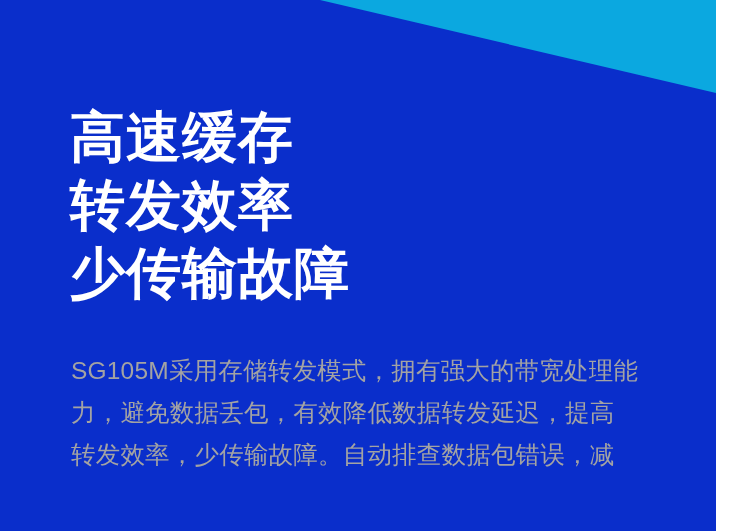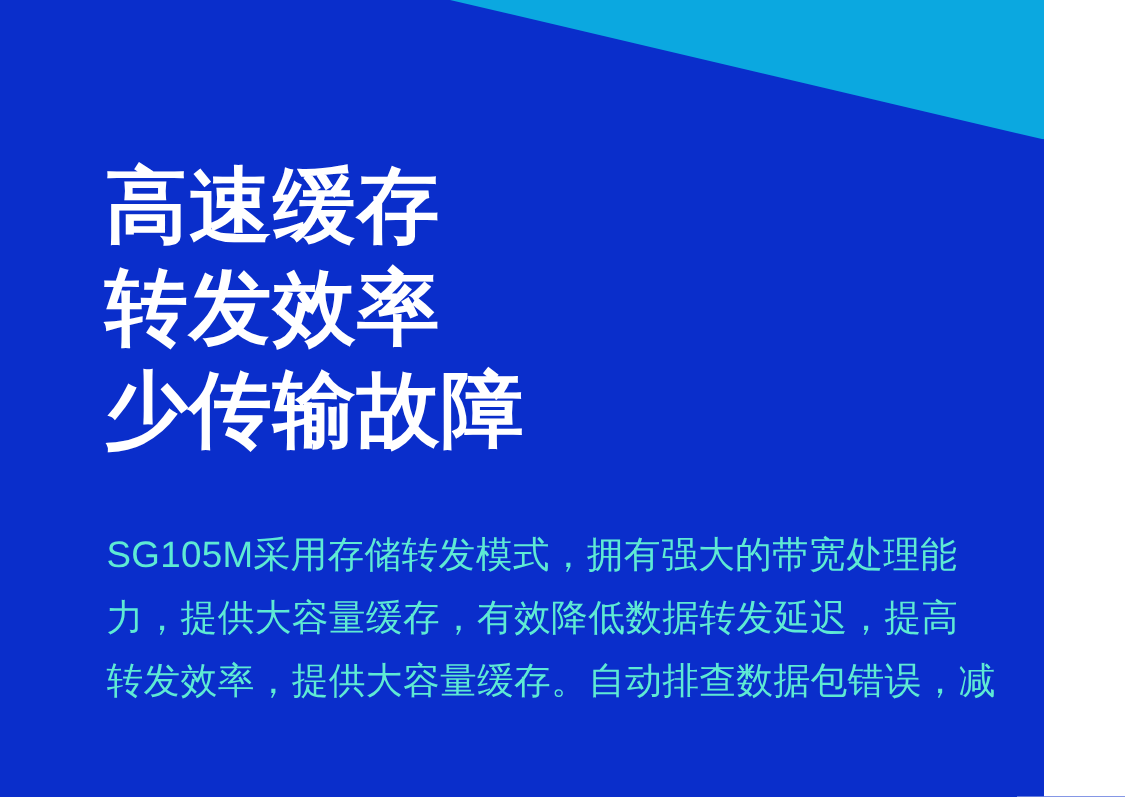--- a/index.html
+++ b/index.html
@@ -8,25 +8,24 @@
   }
   body {
     width: 750px;
     height: 531px;
     overflow: hidden;
     font-family: "Liberation Sans", "DejaVu Sans", sans-serif;
   }
 
   #banner {
     position: relative;
-    width: 664px;
+    width: 716px;
     height: 531px;
     background: #0A2ECB;
     overflow: hidden;
-    padding-left: 32px;
   }
 
   
   #corner-wedge {
     position: absolute;
     top: 0;
     right: 0;
     width: 396px;
     height: 93px;
     background: #0BA8E0;
@@ -47,21 +46,21 @@
   }
   #headline .headline-line {
     display: block;
   }
 
   #body-copy {
     position: absolute;
     left: 71px;
     top: 350px;
     width: 620px;
-    color: #5eead4;
+    color: #a3a3a3;
     font-size: 24.5px;
     font-weight: normal;
     line-height: 42px;
     letter-spacing: 0.2px;
     text-align: justify;
     text-justify: inter-ideograph;
   }
   #body-copy .body-line {
     display: block;
     white-space: nowrap;
@@ -75,17 +74,17 @@
   <div id="corner-wedge"></div>
 
   <div id="headline">
     <span class="headline-line">高速缓存</span>
     <span class="headline-line">转发效率</span>
     <span class="headline-line">少传输故障</span>
   </div>
 
   <div id="body-copy">
     <span class="body-line">SG105M采用存储转发模式，拥有强大的带宽处理能</span>
-    <span class="body-line">力，提供大容量缓存，有效降低数据转发延迟，提高</span>
-    <span class="body-line">转发效率，提供大容量缓存。自动排查数据包错误，减</span>
+    <span class="body-line">力，避免数据丢包，有效降低数据转发延迟，提高</span>
+    <span class="body-line">转发效率，少传输故障。自动排查数据包错误，减</span>
   </div>
 
 </div>
 
 </body></html>

